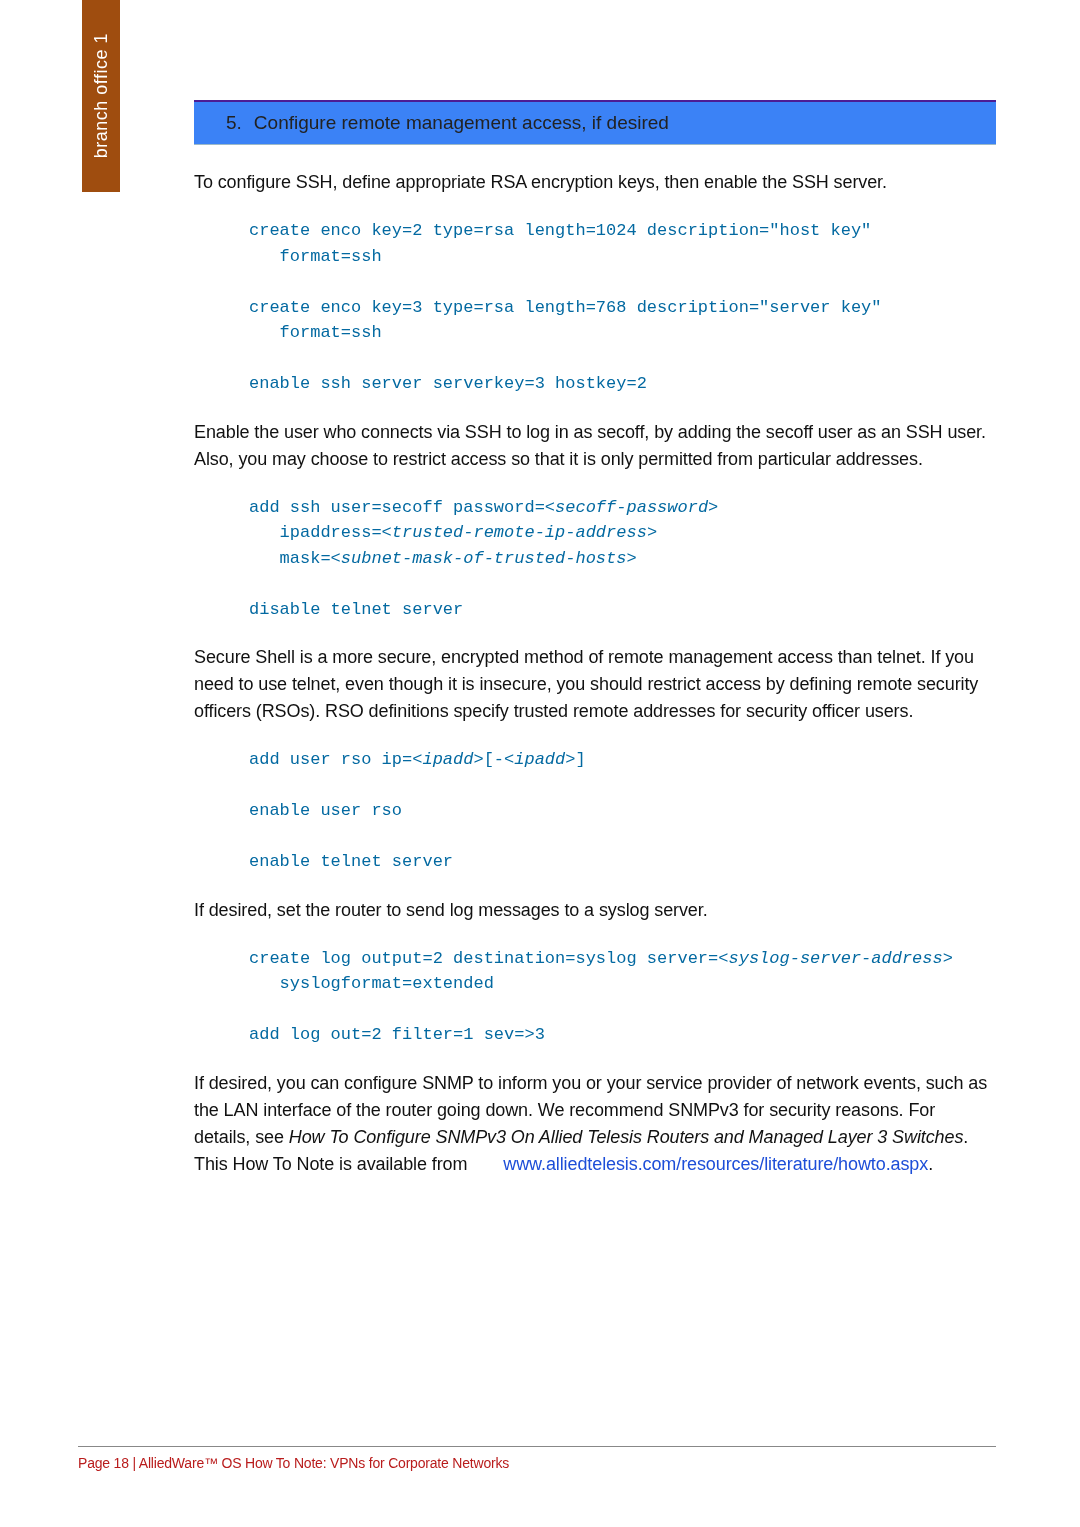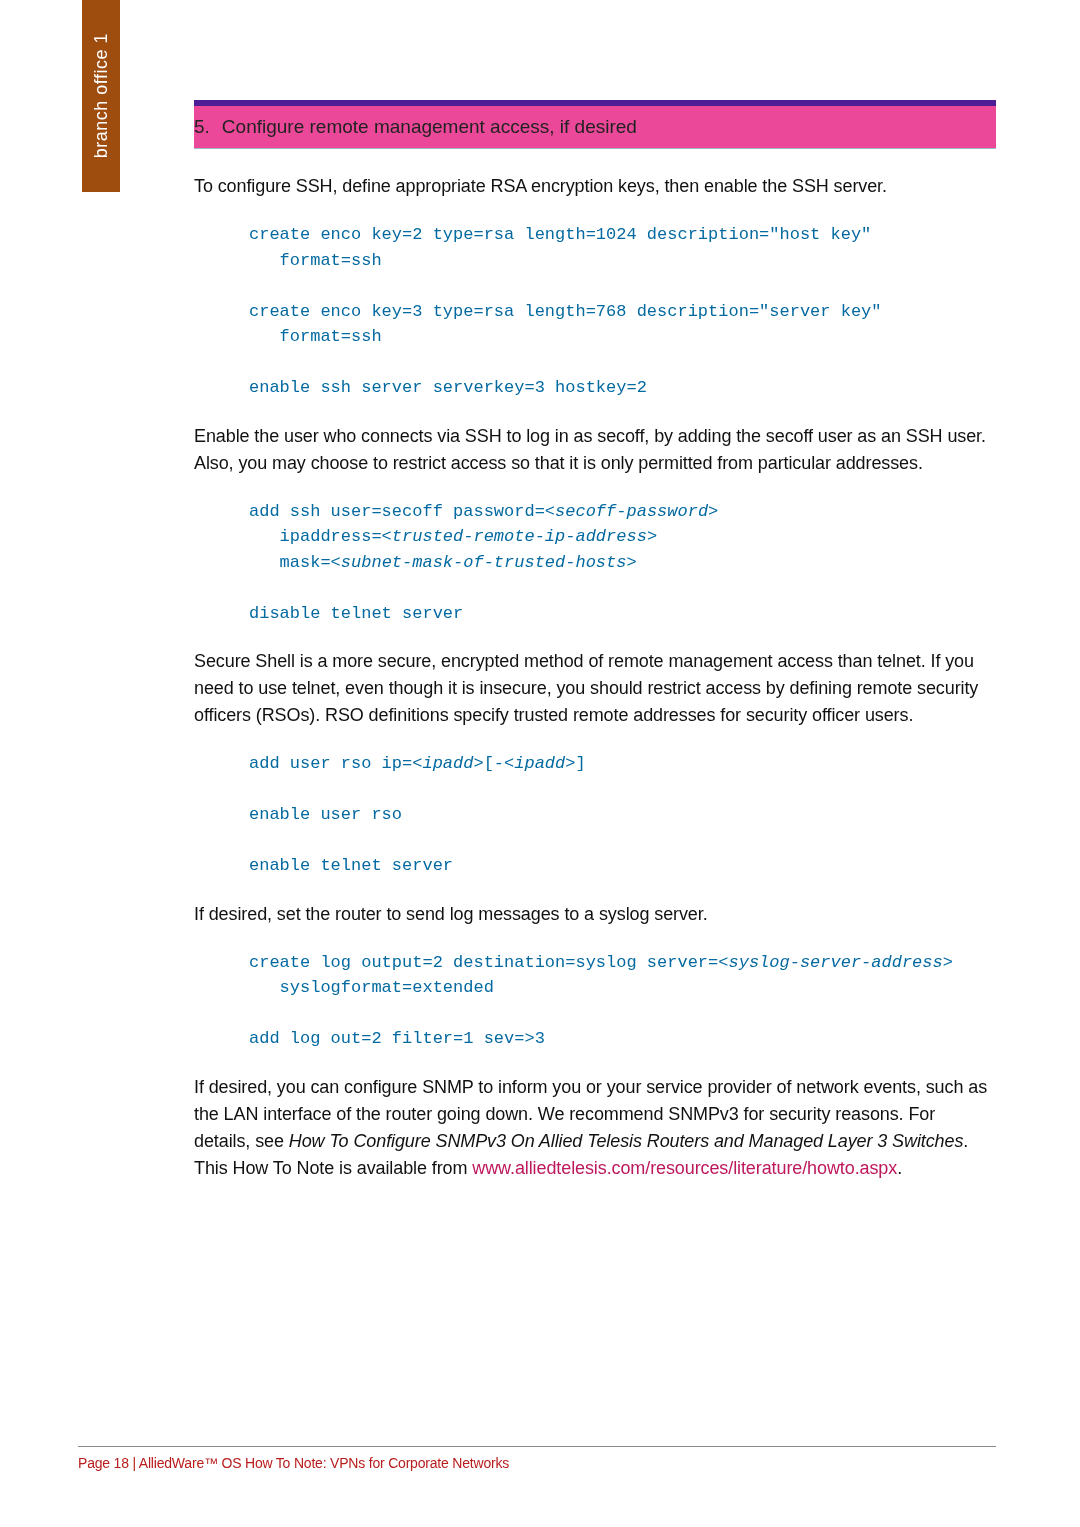--- a/index.html
+++ b/index.html
@@ -29,24 +29,24 @@
       transform: rotate(180deg);
       letter-spacing: 0.5px;
     }
     .content {
       position: absolute;
       left: 194px;
       top: 100px;
       width: 802px;
     }
     .step-header {
-      background: #ec4899;
-      border-top: 6px solid #4c1d95;
+      background: #3b82f6;
+      border-top: 2px solid #4c1d95;
       border-bottom: 1px solid #9cb9c8;
-      padding: 10px 0;
+      padding: 10px 32px;
       font-family: Arial, sans-serif;
       font-size: 19px;
       color: #222;
       margin-bottom: 24px;
     }
     .step-num {
       display: inline-block;
       margin-right: 12px;
     }
     .body-text {
@@ -61,21 +61,21 @@
       font-family: "Courier New", monospace;
       font-size: 17px;
       color: #0369a1;
       margin-left: 55px;
       line-height: 1.5;
       margin-bottom: 22px;
       white-space: pre;
     }
     .code-italic { font-style: italic; text-align: center; }
     .doc-italic { font-style: italic; }
-    .link { color: #be185d; }
+    .link { color: #1d4ed8; margin-left: 31px; }
     .footer {
       position: absolute;
       left: 78px;
       bottom: 56px;
       width: 918px;
       border-top: 1px solid #888;
       padding-top: 8px;
       font-family: Arial, sans-serif;
       font-size: 14px;
       color: #b91c1c;

